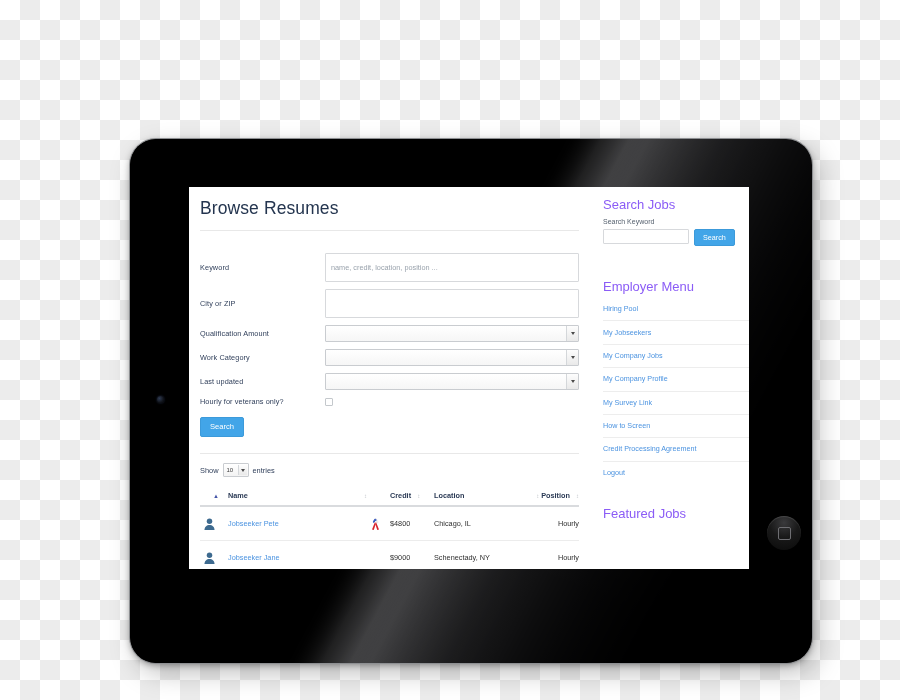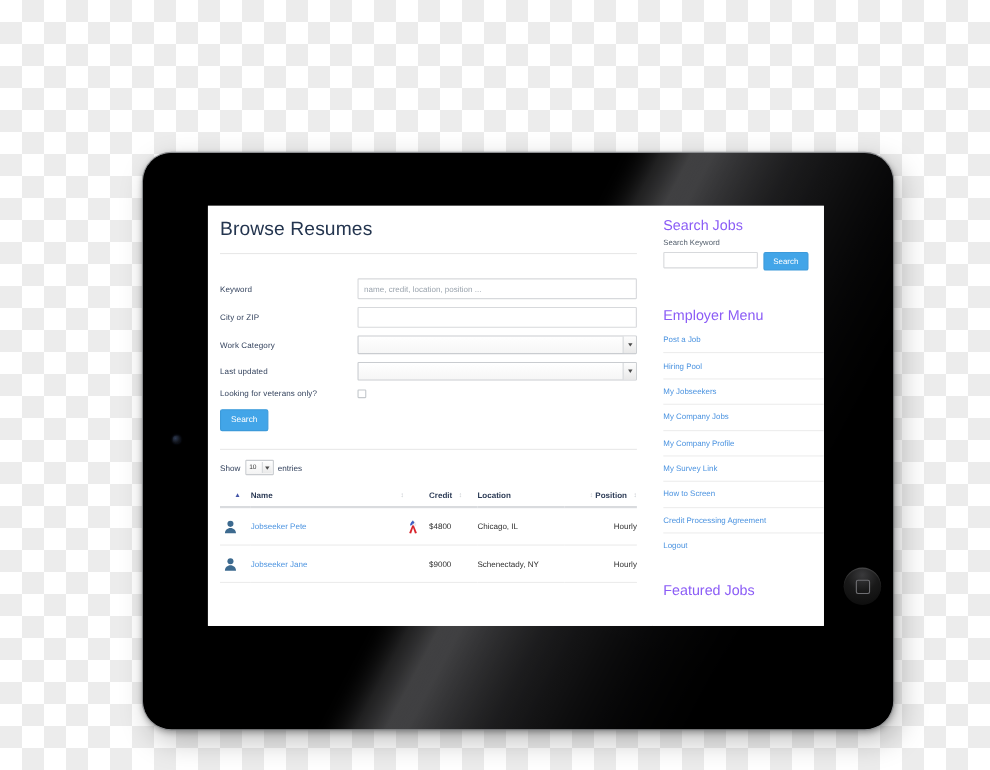--- a/index.html
+++ b/index.html
@@ -127,21 +127,21 @@
   }
   .form-label {
     width: 125px;
     flex: none;
     font-size: 7.3px;
     color: #32415c;
     letter-spacing: 0.1px;
   }
   .form-control {
     flex: 1;
-    height: 19px;
+    height: 29px;
     border: 1px solid #d7d9dc;
     background: #fff;
     box-sizing: border-box;
     font-size: 7.3px;
     color: #7d8792;
     padding: 0 5px;
     line-height: 16px;
     border-radius: 1px;
     font-family: "Liberation Sans", sans-serif;
   }
@@ -363,20 +363,29 @@
           <div class="form-row">
             <div class="form-label">Keyword</div>
             <input class="form-control" type="text" placeholder="name, credit, location, position ..." style="">
           </div>
 
           <div class="form-row">
             <div class="form-label">City or ZIP</div>
             <input class="form-control" type="text" placeholder="" style="">
           </div>
 
+          <div class="form-row">
+            <div class="form-label">Qualification Amount</div>
+            <div class="select-wrap">
+              <div class="select-box"></div>
+              <div class="select-arrow">
+                  <i></i>
+                </div>
+            </div>
+          </div>
 
           <div class="form-row">
             <div class="form-label">Work Category</div>
             <div class="select-wrap">
               <div class="select-box"></div>
               <div class="select-arrow">
                   <i></i>
                 </div>
             </div>
           </div>
@@ -385,21 +394,21 @@
             <div class="form-label">Last updated</div>
             <div class="select-wrap">
               <div class="select-box"></div>
               <div class="select-arrow">
                   <i></i>
                 </div>
             </div>
           </div>
 
           <div class="form-row">
-            <div class="form-label">Looking for veterans only?</div>
+            <div class="form-label">Hourly for veterans only?</div>
             <div style="flex:1">
               <div class="chk"></div>
             </div>
           </div>
 
           <div id="search-submit-row">
             <span class="btn-primary">Search</span>
           </div>
         </div>
 
@@ -482,23 +491,20 @@
       <h2 class="side-h2">Search Jobs</h2>
       <div class="side-label">Search Keyword</div>
       <div id="sidebar-search-row">
         <input id="sidebar-search-input" type="text" style="">
         <span id="sidebar-search-btn">Search</span>
       </div>
 
       <h2 class="side-h2" id="employer-menu-title">Employer Menu</h2>
       <ul class="menu-list" id="employer-menu-list">
           <li>
-            <a href="#">Post a Job</a>
-          </li>
-          <li>
             <a href="#">Hiring Pool</a>
           </li>
           <li>
             <a href="#">My Jobseekers</a>
           </li>
           <li>
             <a href="#">My Company Jobs</a>
           </li>
           <li>
             <a href="#">My Company Profile</a>

